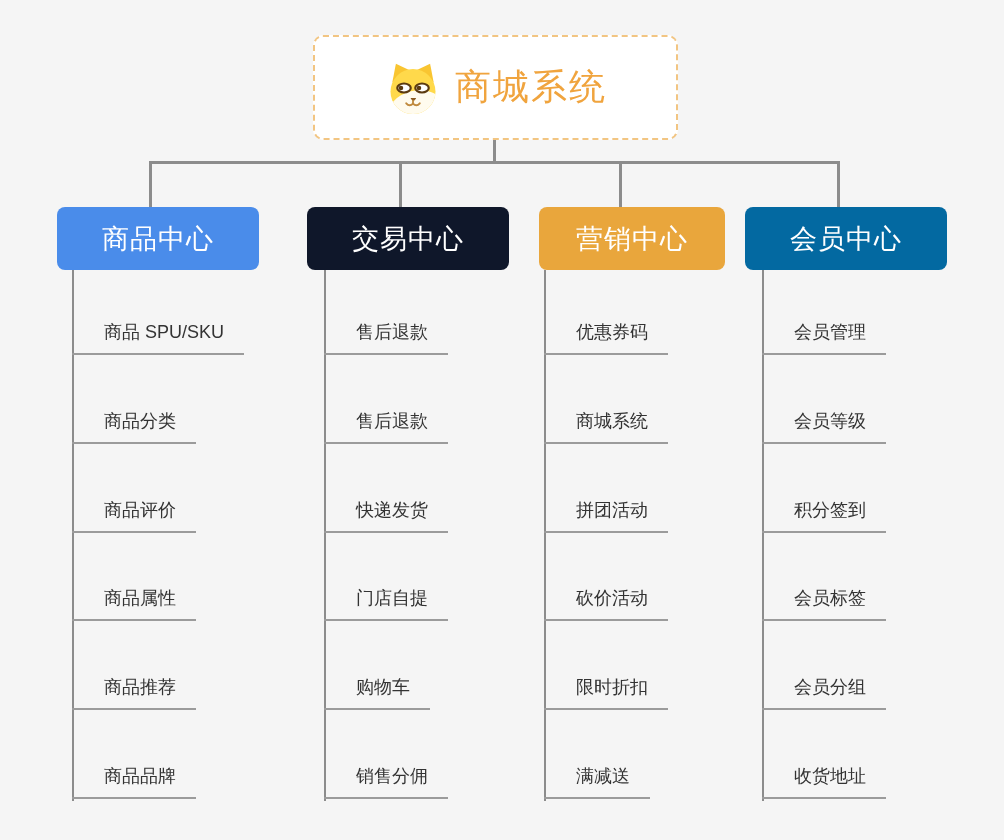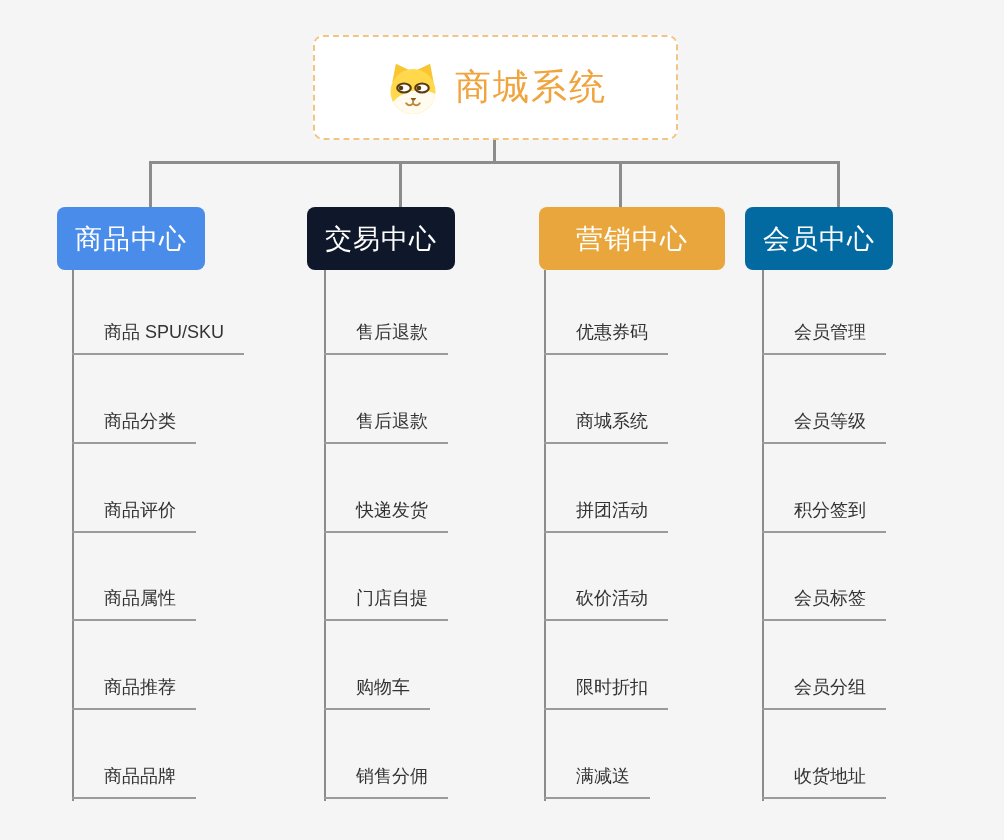--- a/index.html
+++ b/index.html
@@ -25,21 +25,21 @@
     box-sizing:border-box;
     display:flex;align-items:center;justify-content:center;gap:13px;
   }
   .root-title{
     font-size:36px;color:#F0A43E;letter-spacing:2px;font-weight:500;
   }
   .dog{display:block;}
 
   
   .branch{
-    position:absolute;top:207px;width:148px;height:63px;border-radius:8px;
+    position:absolute;top:207px;width:202px;height:63px;border-radius:8px;
     display:flex;align-items:center;justify-content:center;
     color:#FFFFFF;font-size:27px;letter-spacing:1px;
   }
   .b0{left:57px}.b1{left:307px}.b2{left:527px;width:186px}.b3{left:745px}
 
   
   .column{position:absolute;top:270px;width:240px;}
   .c0{left:72px}.c1{left:324px}.c2{left:544px}.c3{left:762px}
   .trunk{position:absolute;left:0;top:0;width:2px;height:531px;background:#8C8C8C;}
   .item{

